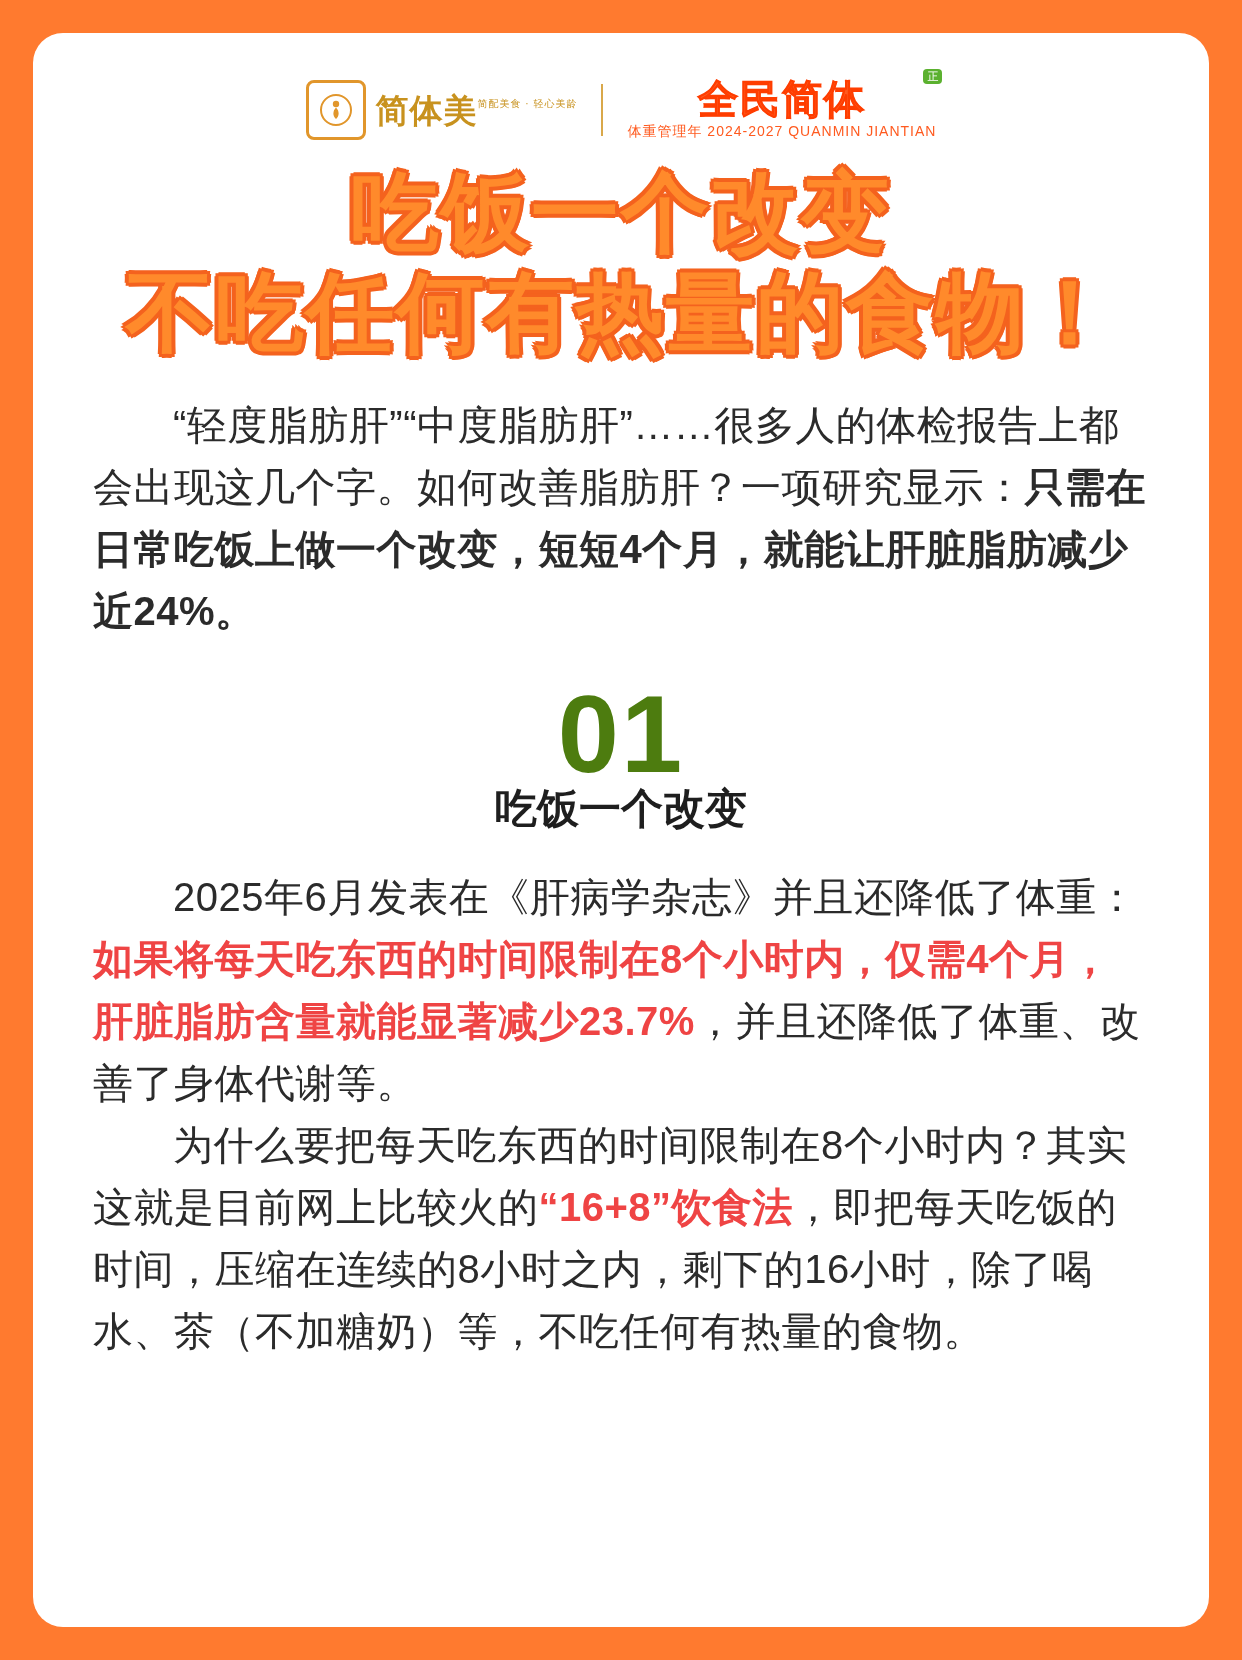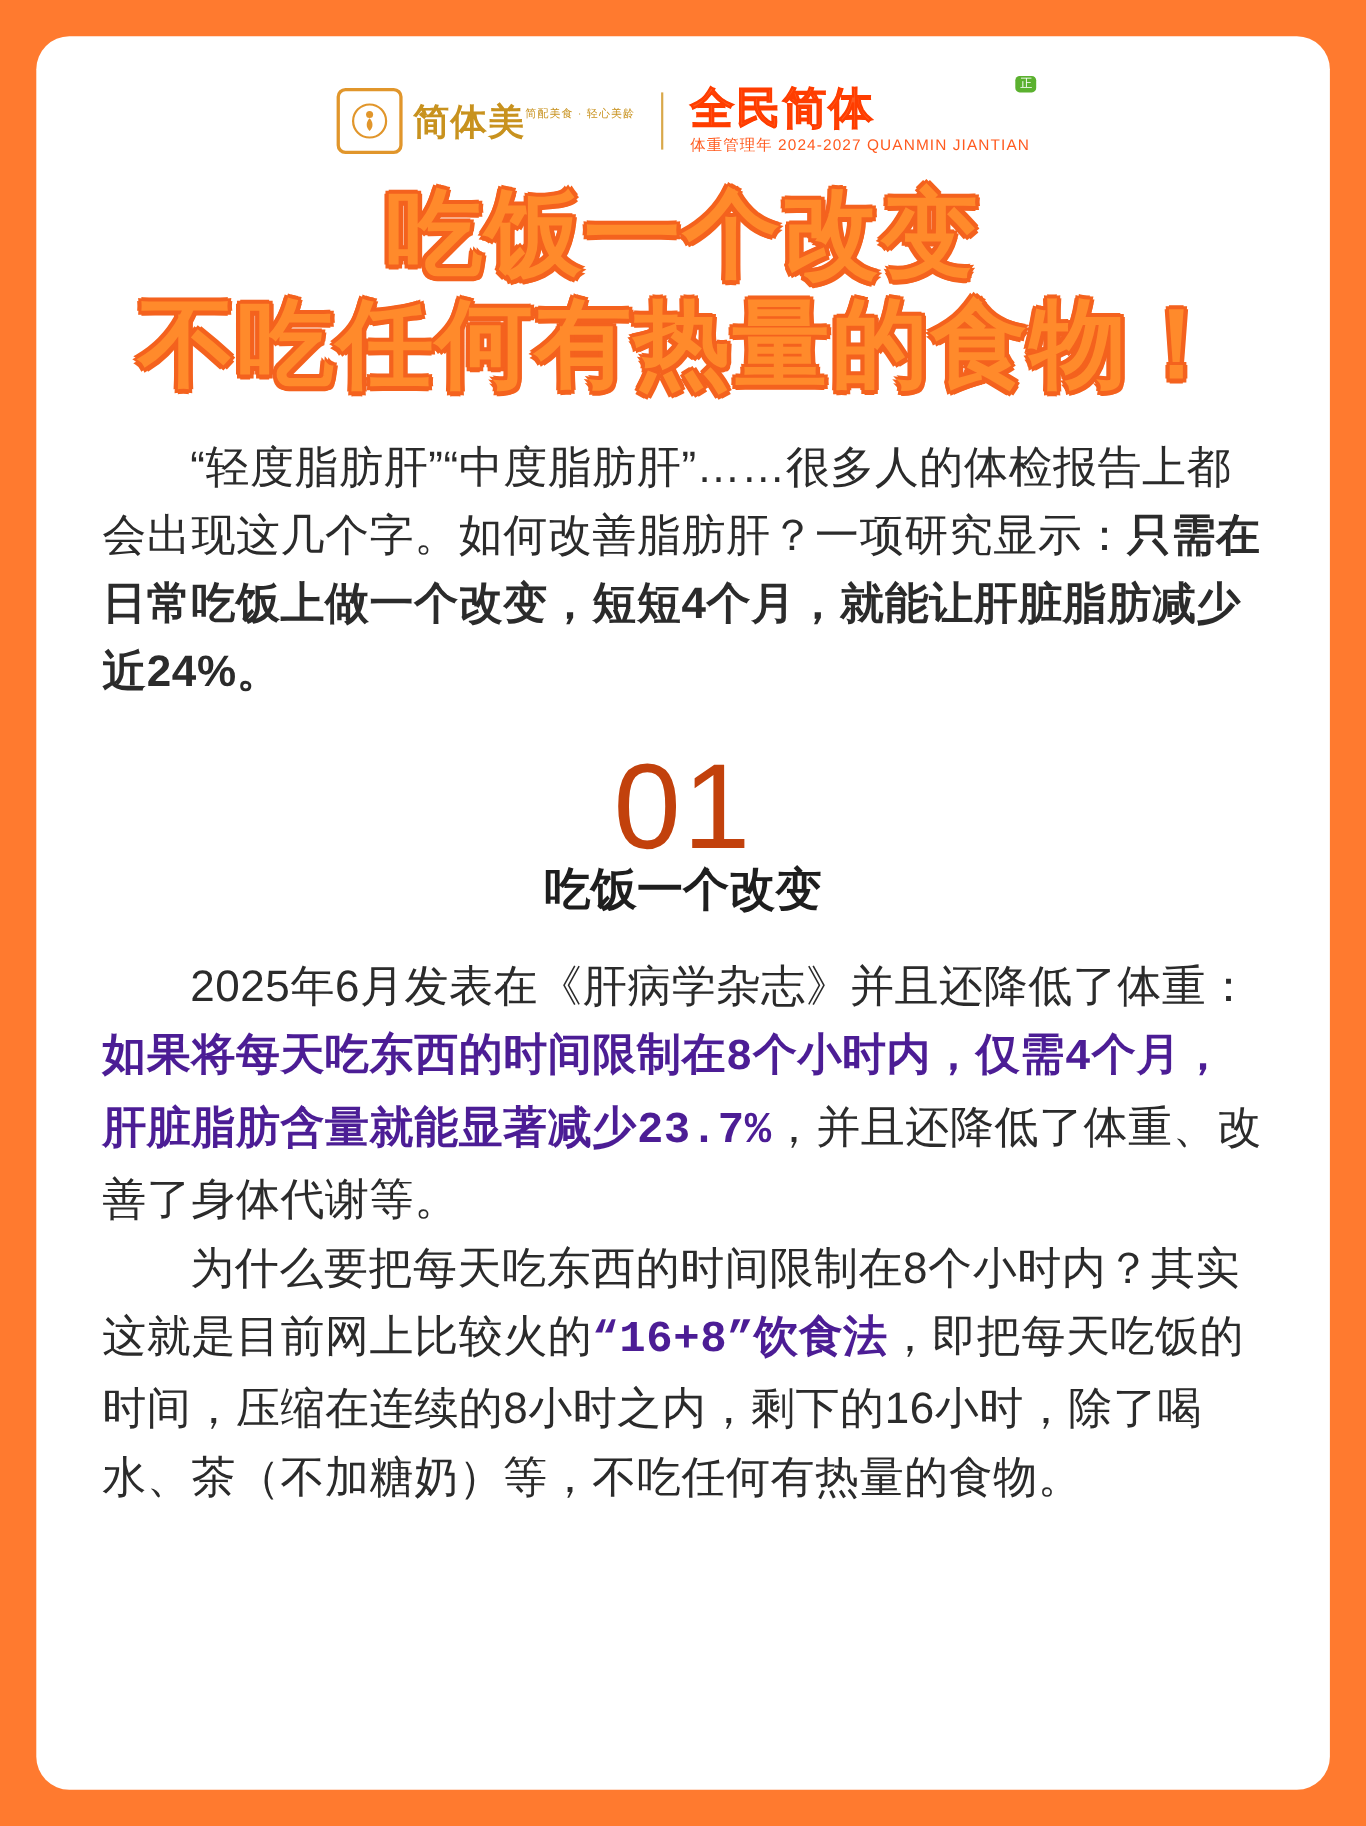--- a/index.html
+++ b/index.html
@@ -69,21 +69,21 @@
     margin-top: 5px;
   }
   .brand-divider {
     width: 2px;
     height: 52px;
     background: #D9A84A;
   }
   .brand-right {
     display: flex;
     flex-direction: column;
-    align-items: flex-start;
+    align-items: center;
     position: relative;
   }
   .brand-right-main {
     font-size: 40px;
     font-weight: bold;
     color: #FF5A1F;
     letter-spacing: 2px;
     -webkit-text-stroke: 1px #FF3D00;
     line-height: 1;
   }
@@ -130,32 +130,32 @@
   }
   p.para {
     margin: 0;
     font-size: 40px;
     line-height: 1.55;
     color: #2B2B2B;
     text-indent: 2em;
     letter-spacing: 0.5px;
   }
   .b { font-weight: bold; }
-  .hl { color: #4c1d95; font-weight: bold; font-family: Liberation Mono, monospace; }
+  .hl { color: #ef4444; font-weight: bold; }
 
   
   .section-head {
     text-align: center;
     margin-top: 42px;
     position: relative;
   }
   .section-num {
     font-size: 110px;
-    font-weight: normal;
-    color: #c2410c;
+    font-weight: bold;
+    color: #4d7c0f;
     line-height: 0.9;
     letter-spacing: 2px;
   }
   .section-title {
     font-size: 42px;
     font-weight: bold;
     color: #1E1E1E;
     line-height: 1.5;
     margin-top: -6px;
   }

